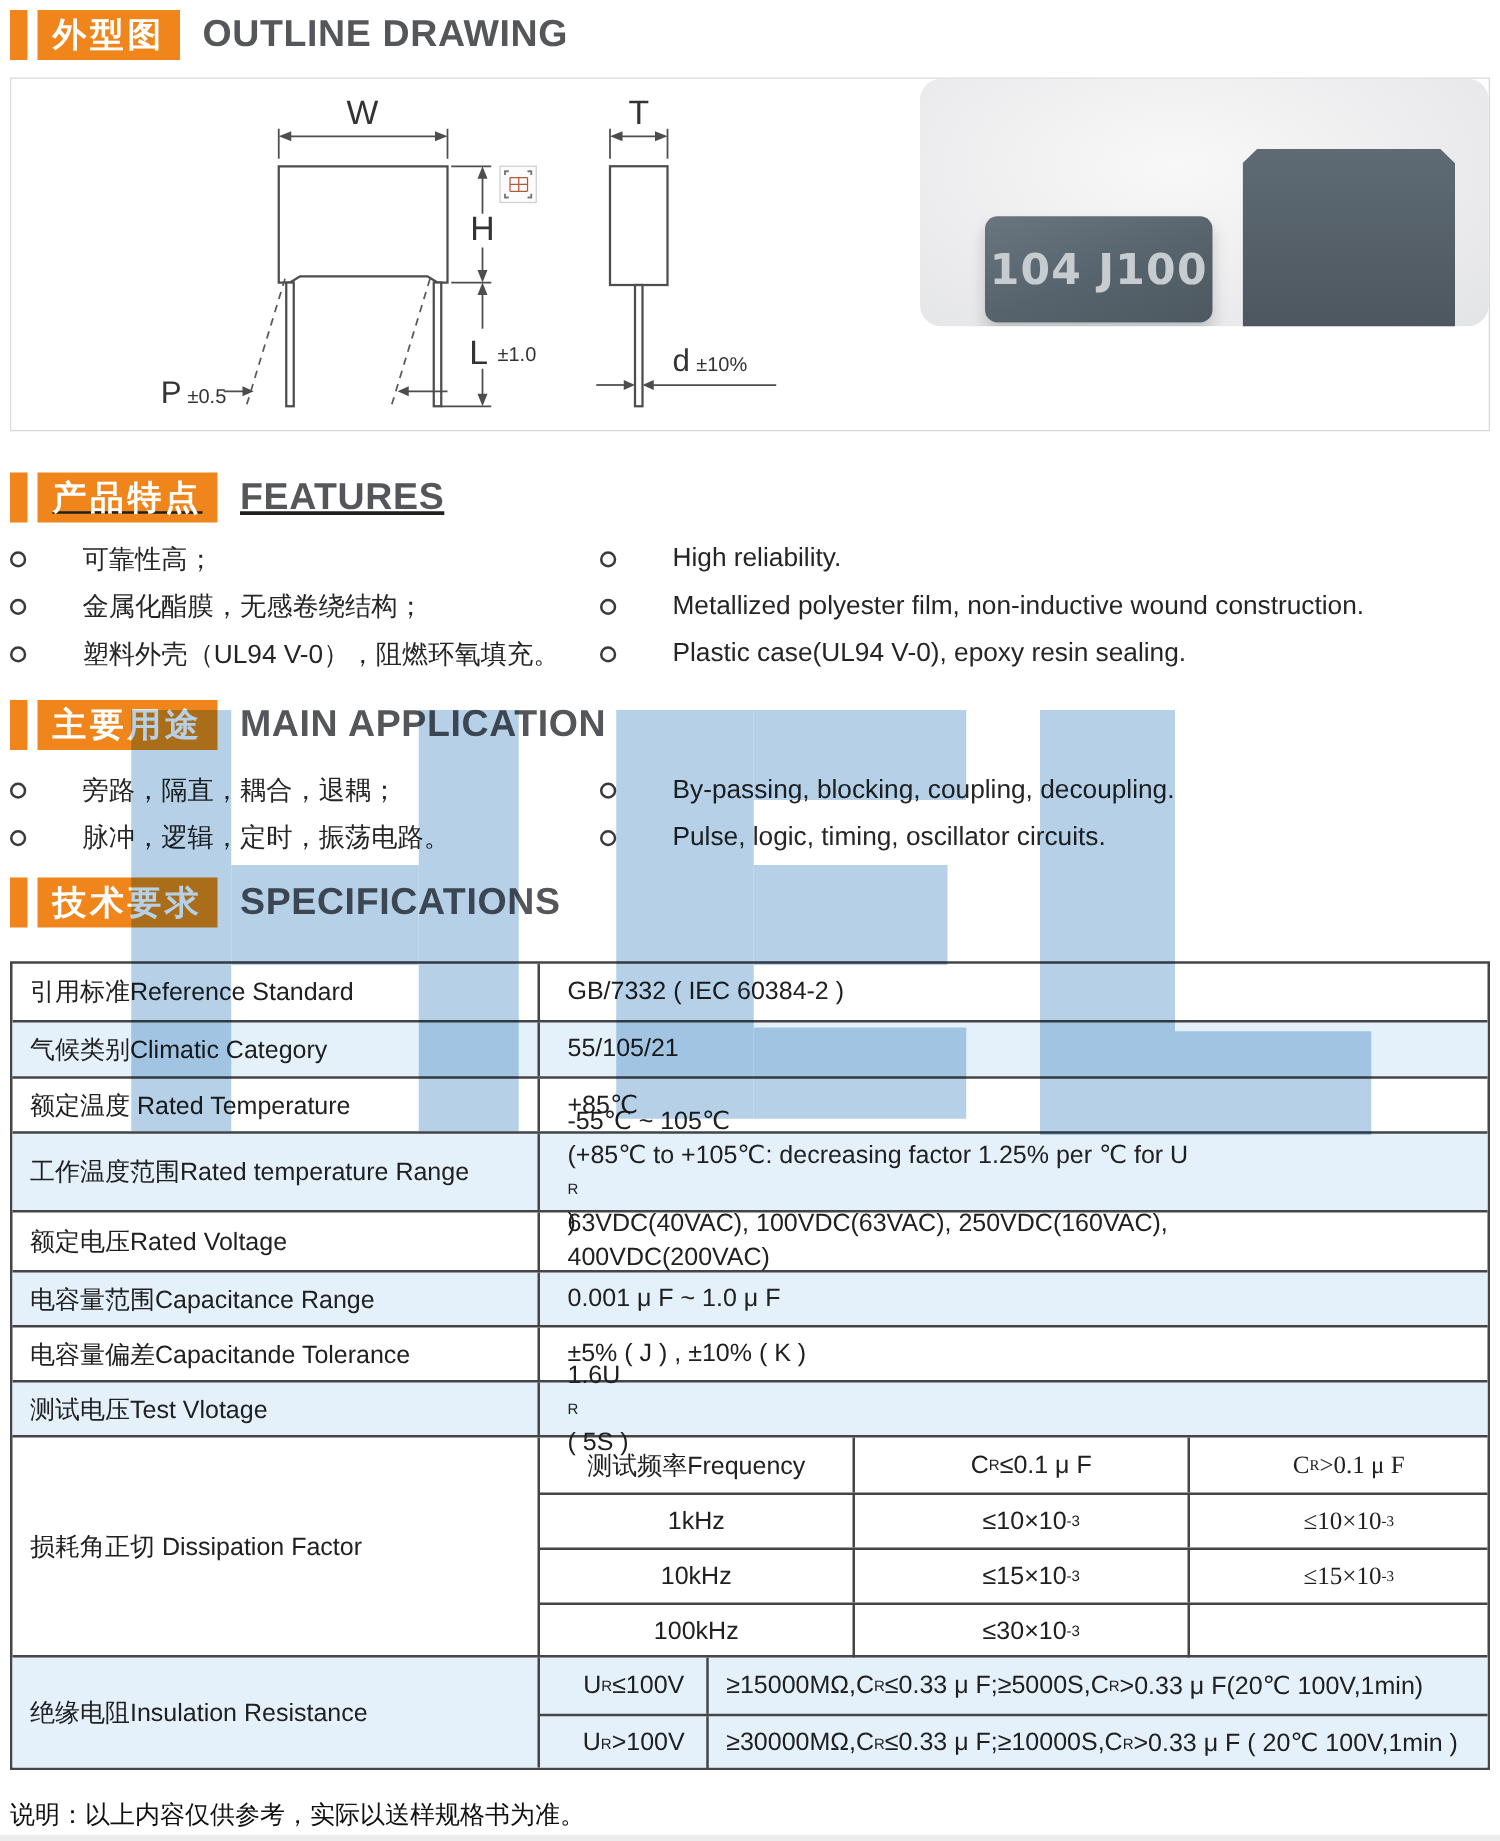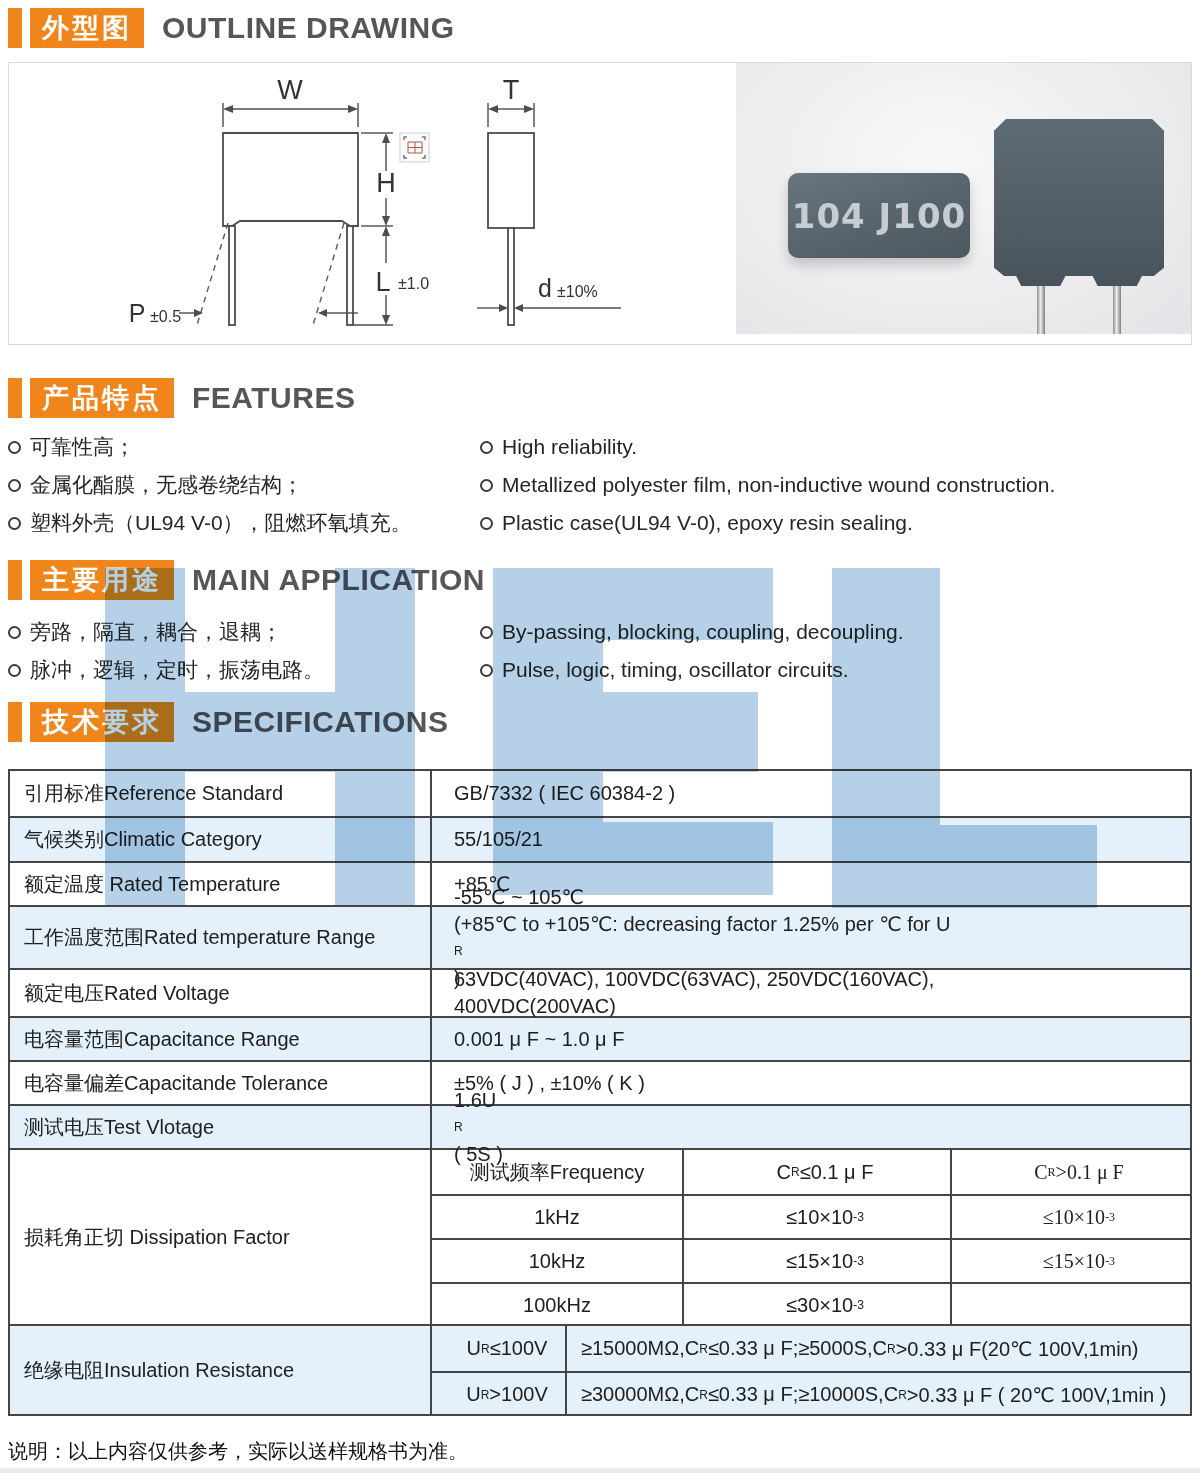--- a/index.html
+++ b/index.html
@@ -11,38 +11,38 @@
   .sec-header{position:absolute;left:8px;display:flex;align-items:center;height:44px;}
   .sec-bar{width:14px;height:40px;background:#F0861B;margin-right:8px;}
   .sec-zh{background:#F0861B;color:#fff;font-weight:bold;font-size:27px;
           letter-spacing:3px;height:40px;line-height:40px;padding:0 12px;}
   .sec-en{font-weight:bold;font-size:30px;color:#54565A;margin-left:18px;letter-spacing:0.5px;}
 
   
   .outline-panel{position:absolute;left:8px;top:62px;width:1184px;height:283px;
                  border:1px solid #d9d9d9;box-sizing:border-box;background:#fff;}
   .outline-svg{position:absolute;left:0;top:0;}
-  .photo{position:absolute;left:727px;top:0;width:455px;height:271px;overflow:hidden;
-         background:radial-gradient(ellipse at 45% 35%, #f8f8f8 0%, #ececee 60%, #e3e4e7 100%);}
+  .photo{position:absolute;left:727px;top:0;width:455px;height:198px;overflow:hidden;
+         background:radial-gradient(ellipse at 45% 35%, #f8f8f8 0%, #ececee 60%, #e3e4e7 100%);border-radius:17px;}
   .cap-flat{position:absolute;left:52px;top:110px;width:182px;height:85px;border-radius:10px;
             background:linear-gradient(160deg,#6a767f 0%,#57636c 55%,#4d5860 100%);
             box-shadow:0 7px 12px rgba(0,0,0,.18);
             display:flex;align-items:center;justify-content:center;}
   .cap-flat-text{color:#c7ccd0;font-weight:bold;font-size:34px;letter-spacing:1px;
                  font-family:"DejaVu Sans","Liberation Sans",sans-serif;}
   .cap-stand{position:absolute;left:258px;top:56px;width:170px;height:167px;
              background:linear-gradient(180deg,#5f6b74 0%,#535e67 55%,#49535b 100%);
              clip-path:polygon(7% 0%,93% 0%,100% 7%,100% 89%,94% 94%,87% 94%,84% 100%,61% 100%,58% 94%,42% 94%,39% 100%,16% 100%,13% 94%,6% 94%,0% 89%,0% 7%);}
   .lead{position:absolute;width:8px;top:223px;height:58px;
         background:linear-gradient(90deg,#8e8e8e 0%,#ededed 45%,#7e7e7e 100%);}
   .lead.l1{left:301px;} .lead.l2{left:377px;}
 
   
   .blist{position:absolute;list-style:none;margin:0;padding:0;}
-  .blist li{display:flex;align-items:center;height:38px;font-size:21px;color:#252525;}
+  .blist li{display:flex;align-items:center;height:38px;font-size:21px;color:#252525;gap:36px;}
   .bullet{flex:0 0 auto;width:13px;height:13px;border:2px solid #3a3a3a;border-radius:50%;
           margin-right:9px;box-sizing:border-box;}
 
   
   .spec-table{position:absolute;left:8px;top:769px;width:1184px;border:2px solid #454547;
               box-sizing:border-box;background:#fff;}
   .srow{display:flex;box-sizing:border-box;border-top:2px solid #454547;}
   .srow:first-child{border-top:none;}
   .srow.alt{background:#E4F1FB;}
   .cell{box-sizing:border-box;}
@@ -169,21 +169,21 @@
     <div class="photo">
       <div class="cap-flat">
         <span class="cap-flat-text">104 J100</span>
       </div>
       <div class="cap-stand"></div>
       <div class="lead l1"></div>
       <div class="lead l2"></div>
     </div>
   </div>
 
-  <div class="sec-header" style="top:376px;">
+  <div class="sec-header" style="top:376px;text-decoration:underline;">
     <div class="sec-bar"></div>
     <div class="sec-zh">产品特点</div>
     <div class="sec-en">FEATURES</div>
   </div>
 
   <ul class="blist" style="left:8px;top:428px;">
     <li>
         <span class="bullet"></span>
         <span>可靠性高；</span>
       </li>

